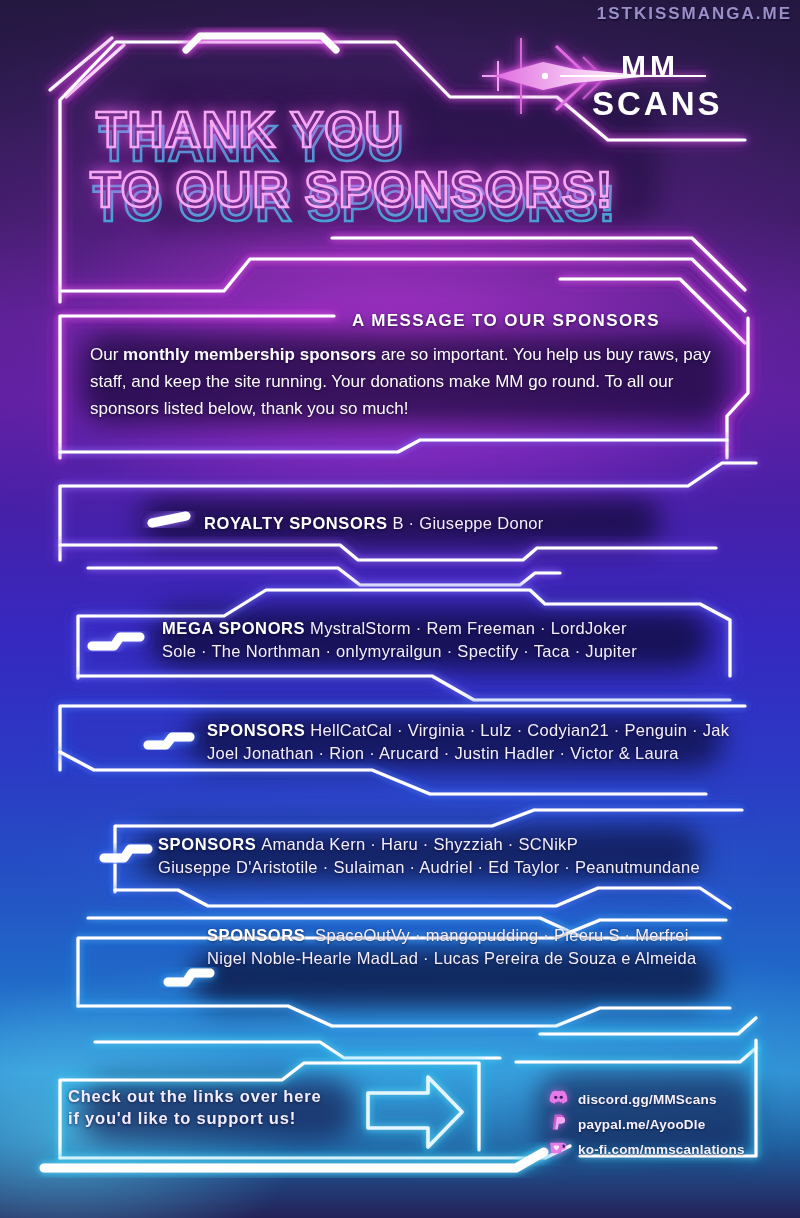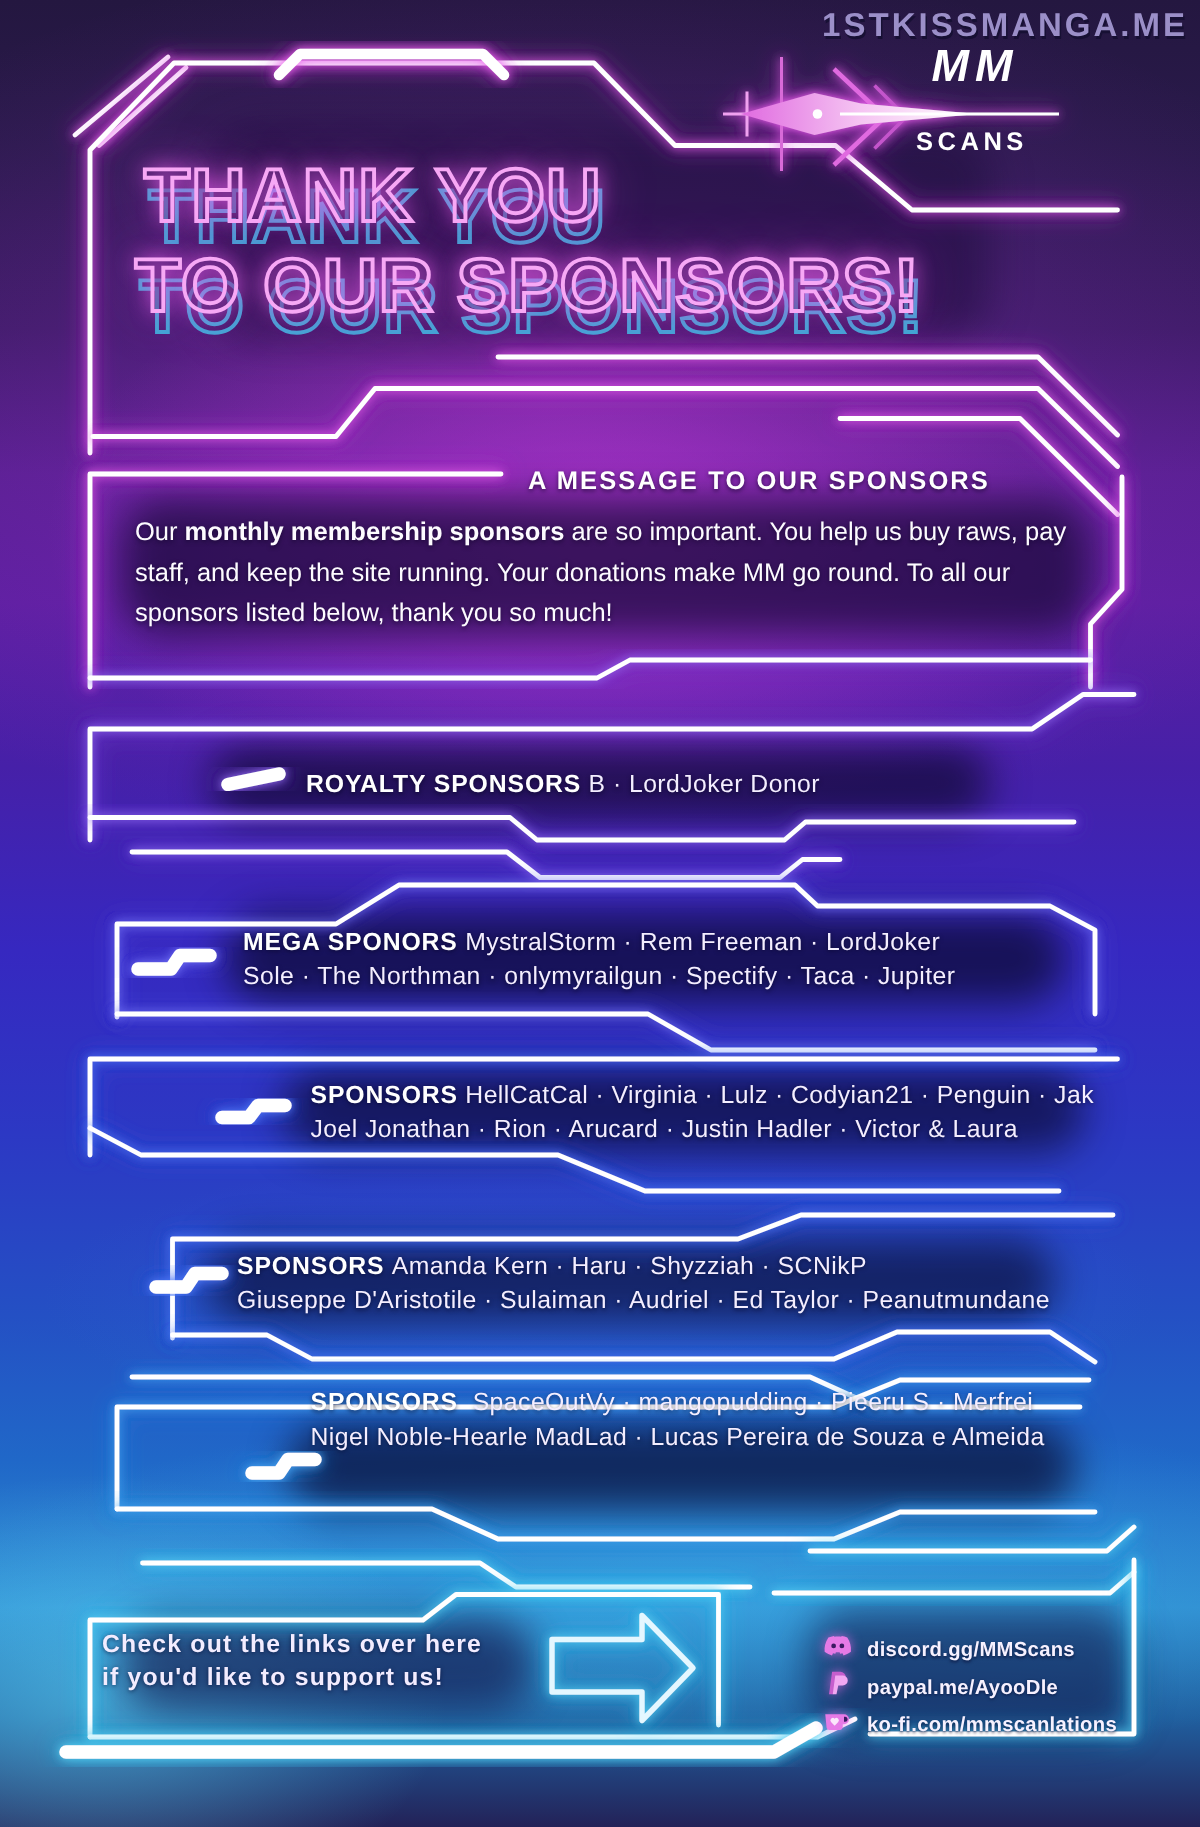--- a/index.html
+++ b/index.html
@@ -16,24 +16,24 @@
         #4620a8 42%,#3628c0 52%,#2c38c4 62%,#2450c4 72%,#2068c8 80%,#2f8cd0 88%,
         #205f9f 94%,#232258 100%);
   }
   .abs{position:absolute;}
   .patch{position:absolute;filter:blur(13px);border-radius:30px;}
   svg.frame{position:absolute;left:0;top:0;}
   .nl{fill:none;stroke:#ffffff;stroke-width:3.2;stroke-linecap:round;stroke-linejoin:round;}
   .w7{stroke-width:7;} .w9{stroke-width:9;} .w5{stroke-width:5;}
   .m{filter:url(#gm);} .v{filter:url(#gv);} .i{filter:url(#gi);}
   .b{filter:url(#gb);} .cb{filter:url(#gcb);} .c{filter:url(#gc);}
-  .watermark{right:8px;top:4px;font-size:22px;font-weight:700;letter-spacing:2px;
+  .watermark{right:8px;top:4px;font-size:17px;font-weight:700;letter-spacing:2px;
     color:#9b8fc8;text-shadow:1px 2px 0 #171034;}
-  .logo-mm{left:606px;top:28px;width:88px;text-align:center;font-size:30px;font-weight:700;letter-spacing:4px;font-style:italic;}
-  .logo-scans{left:592px;top:85px;width:112px;text-align:center;font-size:17px;font-weight:700;letter-spacing:3px;}
+  .logo-mm{left:606px;top:49px;width:88px;text-align:center;font-size:30px;font-weight:700;letter-spacing:4px;}
+  .logo-scans{left:592px;top:85px;width:112px;text-align:center;font-size:33px;font-weight:700;letter-spacing:3px;}
   .title-line{position:absolute;font-weight:700;font-size:50px;letter-spacing:1px;white-space:nowrap;
     color:rgba(46,18,84,.28);-webkit-text-stroke:2.6px #f7a8f5;
     text-shadow:0 0 14px rgba(240,100,240,.95),0 0 34px rgba(220,60,230,.65);}
   .title-shadow{color:transparent;-webkit-text-stroke:2.6px #3fb9e0;text-shadow:none;opacity:.9;}
   .heading{left:352px;top:311px;font-size:17px;font-weight:700;letter-spacing:1.4px;white-space:nowrap;
     text-shadow:0 1px 3px rgba(10,0,30,.6);text-align:center;}
   .msg{left:90px;top:341px;width:632px;font-size:17px;line-height:27px;color:#fdfbff;
     text-shadow:0 1px 3px rgba(10,0,30,.55);}
   .tier{position:absolute;font-size:16.5px;line-height:22.5px;color:#f4eeff;letter-spacing:.3px;
     text-shadow:0 1px 3px rgba(5,5,30,.6);white-space:nowrap;}
@@ -181,21 +181,21 @@
 
   <div class="title-line title-shadow" style="left:99px;top:115px;">THANK YOU</div>
   <div class="title-line" style="left:96px;top:101px;">THANK YOU</div>
   <div class="title-line title-shadow" style="left:93px;top:175px;">TO OUR SPONSORS!</div>
   <div class="title-line" style="left:90px;top:161px;">TO OUR SPONSORS!</div>
 
   <div class="abs heading">A MESSAGE TO OUR SPONSORS</div>
   <div class="abs msg"><span>Our </span><b>monthly membership sponsors</b><span> are so important. You help us buy raws, pay staff, and keep the site running. Your donations make MM go round. To all our sponsors listed below, thank you so much!</span></div>
 
   <div class="tier" style="left:204px;top:512px;">
-    <b>ROYALTY SPONSORS</b>&nbsp;<span>B · LordJoker Donor</span>
+    <b>ROYALTY SPONSORS</b>&nbsp;<span>B · Giuseppe Donor</span>
   </div>
 
   <div class="tier" style="left:162px;top:617px;">
     <div><b>MEGA SPONORS</b>&nbsp;<span>MystralStorm · Rem Freeman · LordJoker</span></div>
     <div>Sole · The Northman · onlymyrailgun · Spectify · Taca · Jupiter</div>
   </div>
 
   <div class="tier" style="left:207px;top:719px;">
     <div><b>SPONSORS</b>&nbsp;<span>HellCatCal · Virginia · Lulz · Codyian21 · Penguin · Jak</span></div>
     <div>Joel Jonathan · Rion · Arucard · Justin Hadler · Victor &amp; Laura</div>

